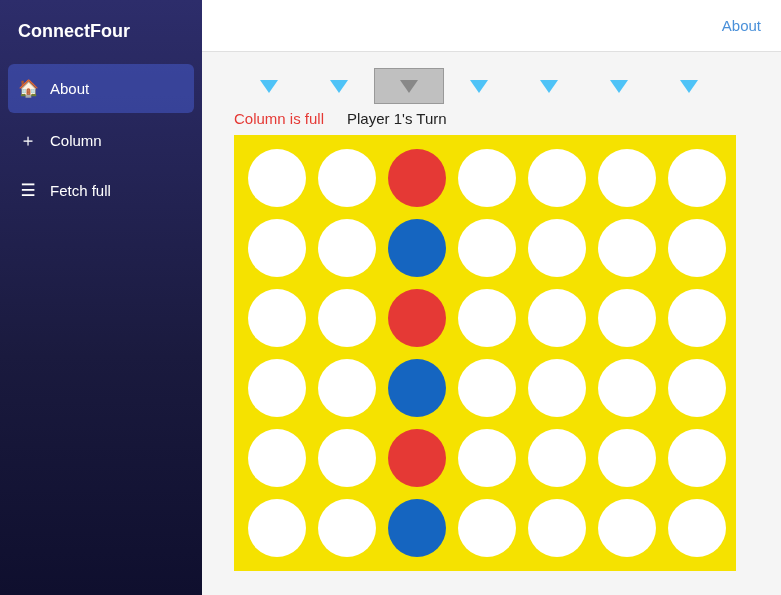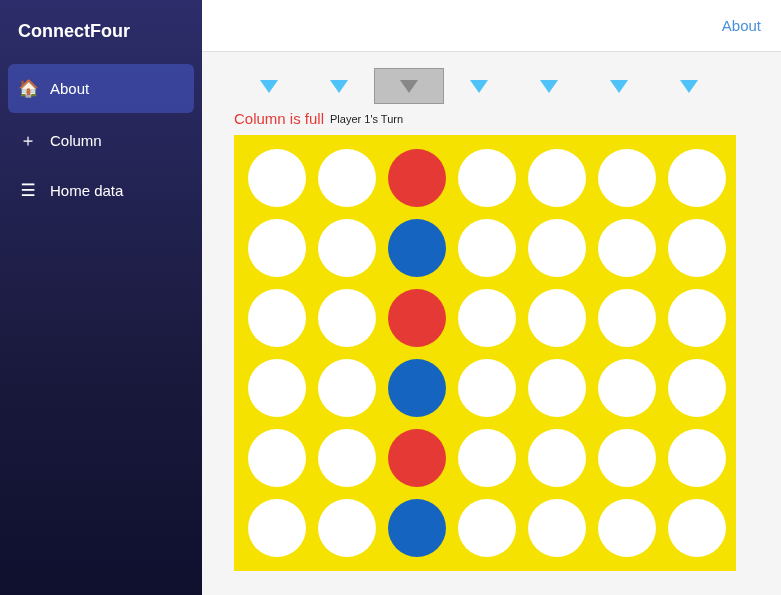--- a/index.html
+++ b/index.html
@@ -101,32 +101,32 @@
       border-top: 13px solid #4fc3f7;
     }
     .arrow-triangle.grey {
       border-top-color: #888;
     }
 
     
     #status-row {
       display: flex;
       align-items: center;
-      gap: 6px;
+      gap: 23px;
       margin-bottom: 8px;
       margin-left: 8px;
     }
     #column-full-msg {
       color: #e53935;
       font-size: 15px;
       font-weight: 500;
     }
     #turn-msg {
       color: #222;
-      font-size: 11px;
+      font-size: 15px;
       font-weight: 500;
     }
 
     
     #board {
       background: #f5e200;
       display: grid;
       grid-template-columns: repeat(7, 70px);
       grid-template-rows: repeat(6, 70px);
       gap: 0;
@@ -158,21 +158,21 @@
   <div class="sidebar-item active">
     <span class="icon">🏠</span>
     <span>About</span>
   </div>
   <div class="sidebar-item">
     <span class="icon">＋</span>
     <span>Column</span>
   </div>
   <div class="sidebar-item">
     <span class="icon">☰</span>
-    <span>Home data</span>
+    <span>Fetch full</span>
   </div>
 </div>
 
 <div id="main">
   <div id="topbar">
     <a id="about-link">About</a>
   </div>
   <div id="content">
 
     <div id="arrows-row">

